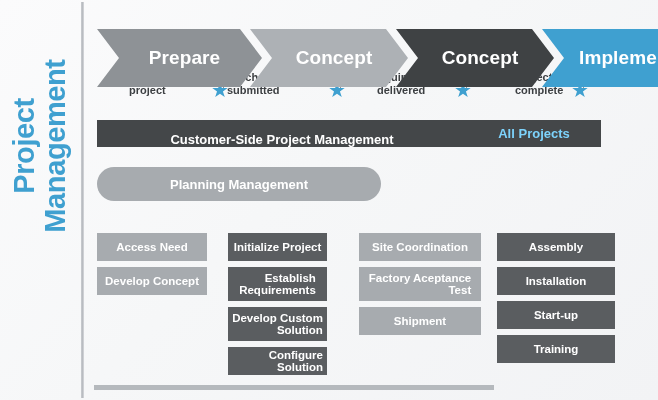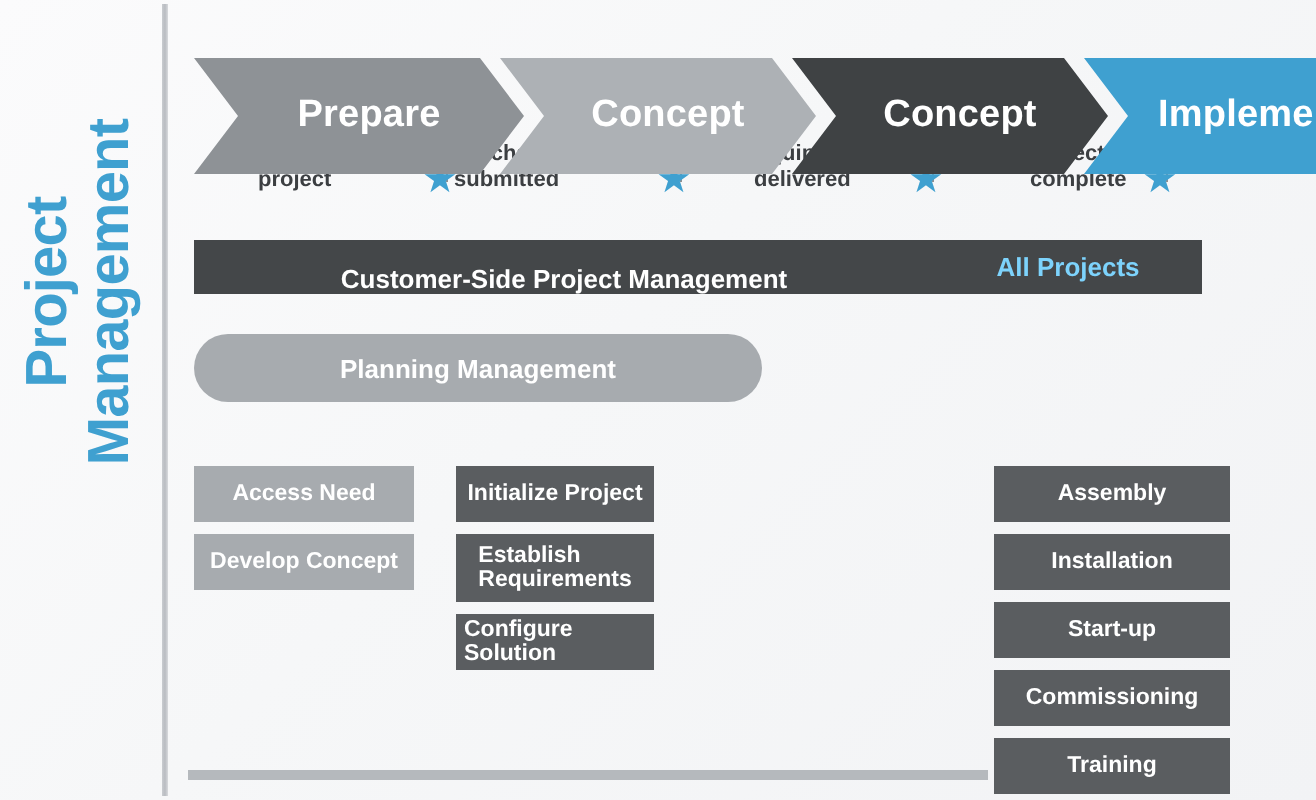--- a/index.html
+++ b/index.html
@@ -153,21 +153,21 @@
   .task-col {
     position: absolute;
     top: 233px;
   }
   .task-box {
     box-sizing: border-box;
     margin-bottom: 6px;
     display: flex;
     align-items: center;
     justify-content: center;
-    text-align: left;
+    text-align: right;
     color: #ffffff;
     font-size: 11.5px;
     font-weight: bold;
     line-height: 12.5px;
     padding: 2px 4px;
     white-space: pre-line;
   }
   .task-box.light { background: #a7abaf; }
   .task-box.dark  { background: #5a5d60; }
   .task-box.h1 { height: 28px; }
@@ -239,25 +239,32 @@
   <div id="mgmt-bar-0" class="mgmt-bar">Planning Management</div>
 
   <div id="task-col-0" class="task-col">
       <div class="task-box light h1">Access Need</div>
       <div class="task-box light h1">Develop Concept</div>
     </div>
   <div id="task-col-1" class="task-col">
       <div class="task-box dark h1">Initialize Project</div>
       <div class="task-box dark h2">Establish
 Requirements</div>
+      <div class="task-box dark h2">Develop Custom
+Solution</div>
       <div class="task-box dark h1">Configure Solution</div>
+    </div>
+  <div id="task-col-2" class="task-col">
+      <div class="task-box light h1">Site Coordination</div>
+      <div class="task-box light h2">Factory Aceptance
+Test</div>
+      <div class="task-box light h1">Shipment</div>
     </div>
   <div id="task-col-3" class="task-col">
       <div class="task-box dark h1">Assembly</div>
       <div class="task-box dark h1">Installation</div>
       <div class="task-box dark h1">Start-up</div>
-      <div class="task-box dark h1">Commissioning</div>
       <div class="task-box dark h1">Training</div>
     </div>
 
   <div id="bottom-rule"></div>
 
 </div>
 
 </body></html>

